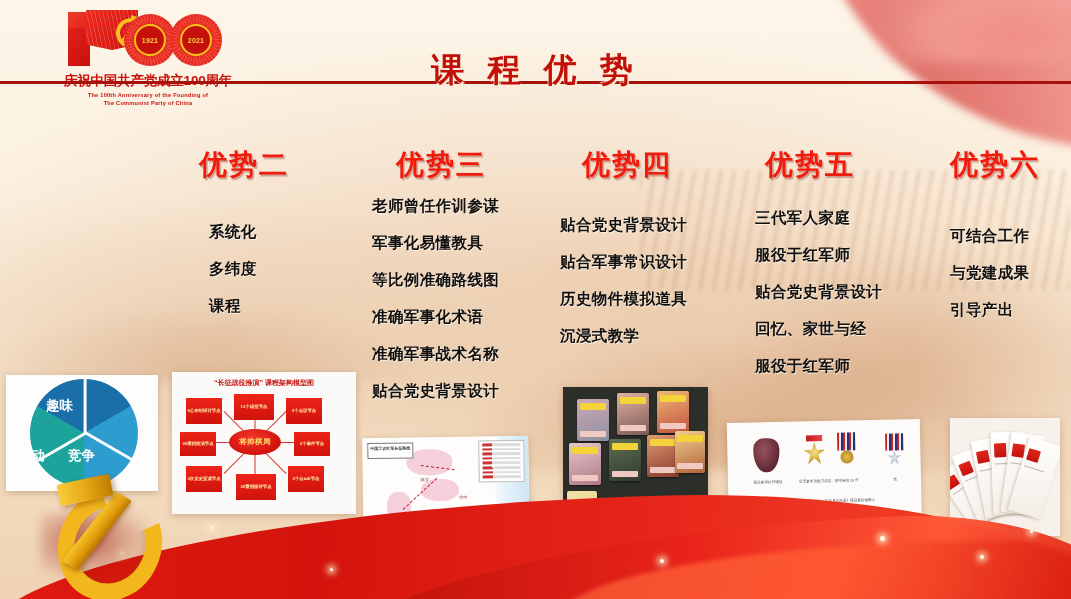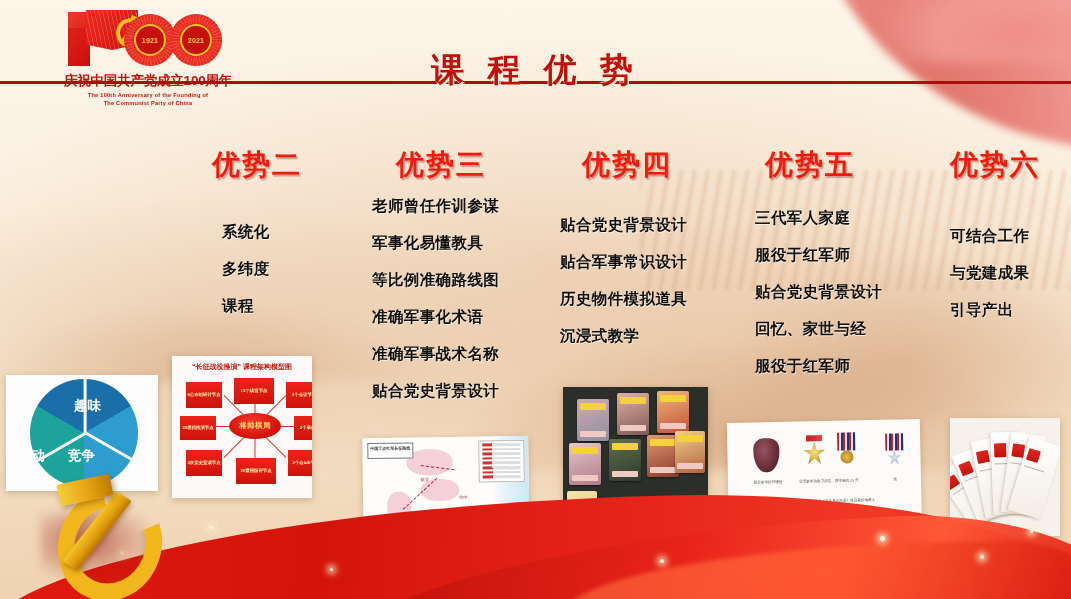--- a/index.html
+++ b/index.html
@@ -133,24 +133,24 @@
   
   #pie-card{left:6px;top:375px;width:152px;height:116px;background:#fdfdfd;}
   #pie{position:absolute;left:24px;top:4px;width:108px;height:108px;border-radius:50%;
     background:conic-gradient(from -60deg,
       #1b6fa8 0deg 120deg,
       #2d9dd0 120deg 240deg,
       #1ba39c 240deg 360deg);}
   .pie-gap{position:absolute;left:50%;top:50%;width:2.6px;height:54px;
     background:#fdfdfd;transform-origin:50% 0;}
   .pie-lbl{position:absolute;color:#fff;font-size:13.5px;font-weight:bold;white-space:nowrap;}
-  #pl0{left:68px;top:22px;} #pl1{left:62px;top:72px;} #pl2{left:12px;top:72px;}
-
-  
-  #model-card{left:172px;top:356px;width:140px;height:142px;background:#fbfaf8;}
+  #pl0{left:40px;top:22px;} #pl1{left:62px;top:72px;} #pl2{left:12px;top:72px;}
+
+  
+  #model-card{left:172px;top:372px;width:184px;height:142px;background:#fbfaf8;}
   #model-title{position:absolute;left:0;top:6px;width:100%;text-align:center;
     font-size:7px;font-weight:bold;color:#c4110b;}
   .mbox{position:absolute;background:linear-gradient(180deg,#ee2318 0%,#cf120c 100%);
     color:#ffe9a8;font-size:4.4px;font-weight:bold;text-align:center;
     line-height:1.22;display:flex;align-items:center;justify-content:center;
     padding:1px;box-sizing:border-box;}
   #mcenter{position:absolute;left:57px;top:57px;width:52px;height:26px;border-radius:50%;
     background:radial-gradient(ellipse at 45% 35%,#f4372a 0%,#d0110b 70%,#a40d08 100%);
     color:#ffdf6a;font-size:7.6px;font-weight:bold;
     display:flex;align-items:center;justify-content:center;letter-spacing:.3px;}
@@ -230,21 +230,21 @@
       <div>The Communist Party of China</div>
     </div>
   </div>
 
   <div id="rule"></div>
   <div id="title">
     <span>课 程 优 势</span>
   </div>
 
 
-  <div class="col" style="left:212px;top:146px;width:150px;font-family:Liberation Serif, serif;">
+  <div class="col" style="left:199px;top:146px;width:150px;font-family:Liberation Serif, serif;">
     <div class="col-h">优势二</div>
     <div class="col-items" style="margin-top:38px;padding-left:10px;">
       <div>系统化</div>
       <div>多纬度</div>
       <div>课程</div>
     </div>
   </div>
 
   <div class="col" style="left:372px;top:146px;width:180px;">
     <div class="col-h" style="padding-left:24px;">优势三</div>

